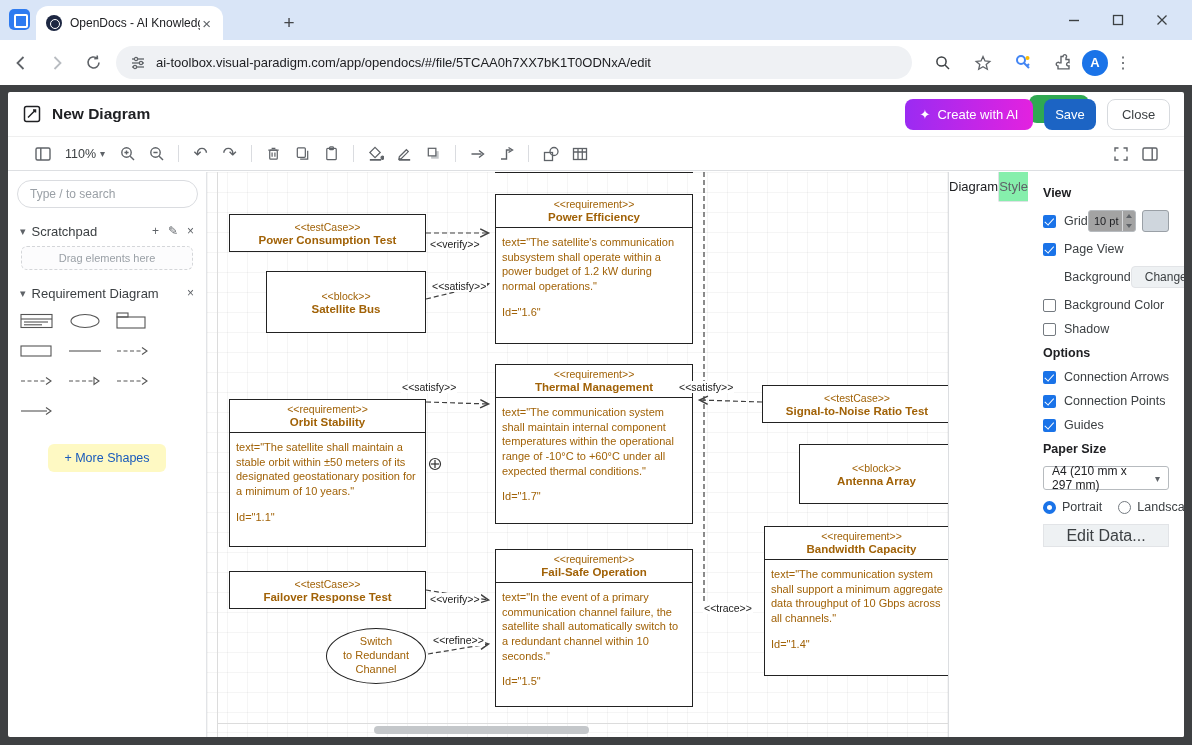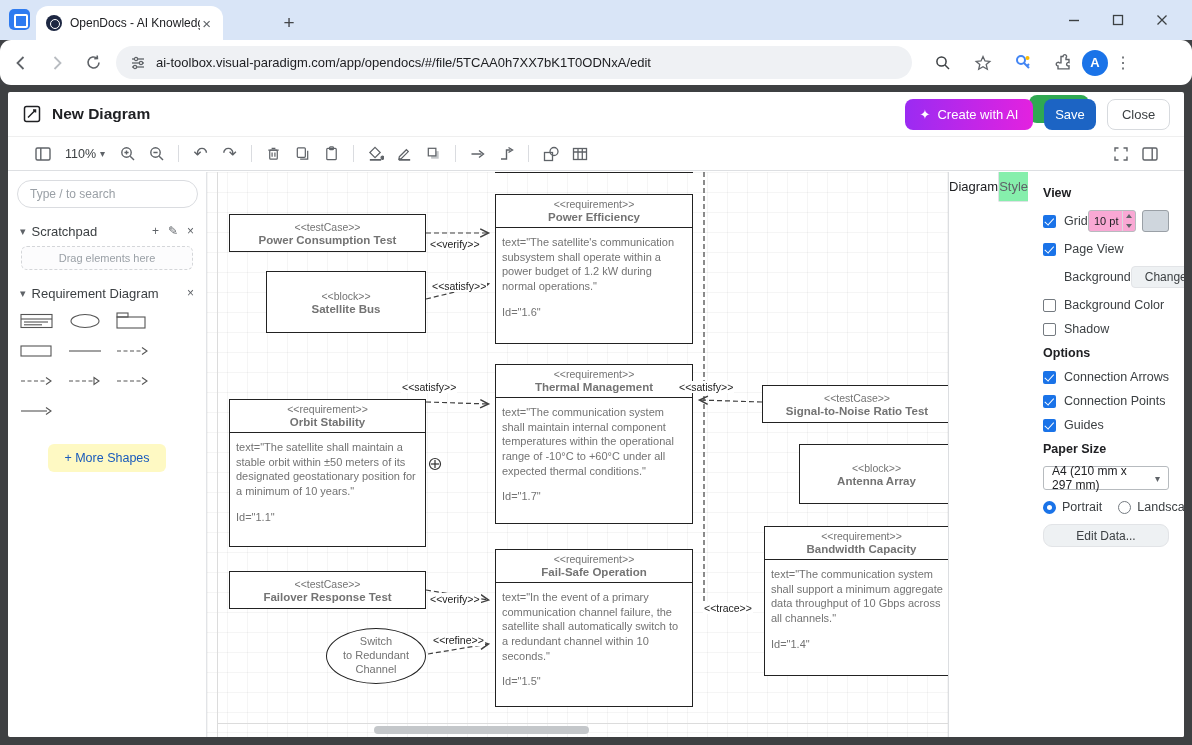--- a/index.html
+++ b/index.html
@@ -12,21 +12,21 @@
   .win-icon::after { content:""; position:absolute; left:5px; top:5px; width:10px; height:10px; border:2px solid #fff; border-radius:2px; }
   .tab { position:absolute; left:36px; top:6px; width:187px; height:34px; background:#fff; border-radius:12px 12px 0 0; display:flex; align-items:center; padding:0 10px; }
   .favicon { width:16px; height:16px; border-radius:50%; background:#1d2742; position:relative; flex:none; }
   .favicon::after { content:""; position:absolute; left:4px; top:4px; width:8px; height:8px; border:1.5px solid #fff; border-radius:50%; }
   .tab-title { font-size:12px; color:#202124; margin-left:8px; white-space:nowrap; overflow:hidden; flex:1; }
   .tab-close { color:#5f6368; font-size:15px; line-height:15px; padding:0 2px; cursor:pointer; }
   .newtab { position:absolute; left:276px; top:10px; width:26px; height:26px; color:#44464a; font-size:19px; display:flex; align-items:center; justify-content:center; border-radius:50%; }
   .win-controls { position:absolute; right:8px; top:0; height:40px; display:flex; align-items:center; }
   .win-btn { width:44px; height:40px; display:flex; align-items:center; justify-content:center; }
 
-  .urlrow { position:absolute; left:0; top:40px; width:100%; height:45px; background:#ffffff; display:flex; align-items:center;border-radius:11px; }
+  .urlrow { position:absolute; left:0; top:40px; width:100%; height:45px; background:#ffffff; display:flex; align-items:center; }
   .nav-ic { width:30px; height:30px; display:flex; align-items:center; justify-content:center; margin-left:6px; }
   .addressbar { margin-left:8px; width:796px; height:33px; background:#eff1f4; border-radius:17px; display:flex; align-items:center; padding:0 14px; }
   .url-text { font-size:13px; color:#202124; margin-left:10px; white-space:nowrap; overflow:hidden; }
   .right-ics { display:flex; align-items:center; margin-left:10px; gap:4px; }
   .avatar { width:26px; height:26px; border-radius:50%; background:#1a73e8; color:#fff; font-size:13px; font-weight:bold; display:flex; align-items:center; justify-content:center; }
   .kebab { color:#5f6368; font-size:16px; width:22px; text-align:center; }
 
   
   .frame { position:absolute; left:0; top:85px; width:1192px; height:660px; background:#3e4042; padding:7px 8px 8px 8px; }
   .app { width:100%; height:100%; background:#fff; position:relative; border-radius:2px; overflow:hidden; }
@@ -61,21 +61,21 @@
   .pal-item { width:36px; height:18px; display:flex; align-items:center; }
   .more-shapes { margin:24px auto 0; display:flex; align-items:center; justify-content:center; width:118px; height:28px; background:#fef9c3; color:#185abc; font-size:12.5px; border-radius:6px; cursor:pointer; }
 
   
   .canvas { flex:1; position:relative; overflow:hidden; background-color:#fff;
     background-image:linear-gradient(rgba(0,0,0,0.04) 1px, transparent 1px),linear-gradient(90deg, rgba(0,0,0,0.04) 1px, transparent 1px);
     background-size:20px 20px; }
   .page-line-v { position:absolute; left:10px; top:0; bottom:0; width:1px; background:#dcdcdc; }
   .page-line-h { position:absolute; left:10px; right:0; top:551px; height:1px; background:#dcdcdc; }
   .connectors { position:absolute; left:0; top:0; }
-  .node { position:absolute; border:1.4px solid #222; background:#fff; color:#737373; }
+  .node { position:absolute; border:1.4px solid #222; background:#fff; color:#a16207; }
   .node .nhead { padding:3px 2px 4px; text-align:center; }
   .stereo { font-size:10.5px; }
   .nname { font-size:11.5px; font-weight:bold; margin-top:1px; }
   .cbox { display:flex; flex-direction:column; justify-content:center; text-align:center; }
   .req .nbody { border-top:1.4px solid #222; padding:7px 6px; font-size:11px; line-height:1.33; text-align:left; }
   .nid { margin-top:11px; }
   .ell { border-radius:50%; display:flex; align-items:center; justify-content:center; text-align:center; font-size:11px; line-height:1.25; padding:0 13px; }
   .elabel { position:absolute; font-size:10.5px; color:#1c1c1c; background:#fff; padding:0 1px; white-space:nowrap; }
   .hscroll { position:absolute; left:167px; bottom:3px; width:215px; height:8px; background:#c4c7ca; border-radius:4px; }
 
@@ -89,30 +89,30 @@
   .rp-row { display:flex; align-items:center; margin-bottom:10px; font-size:12.5px; color:#3c4043; }
   .rp-row .lbl { margin-left:8px; }
   .rp-row .lbl-noind { margin-left:21px; }
   .cb { width:13px; height:13px; border-radius:2px; flex:none; position:relative; }
   .cb.on { background:#1a73e8; }
   .cb.on::after { content:""; position:absolute; left:4.2px; top:1.2px; width:3.5px; height:7.5px; border:solid #fff; border-width:0 1.8px 1.8px 0; transform:rotate(42deg); }
   .cb.off { border:1.5px solid #747a80; background:#fff; }
   .radio { width:13px; height:13px; border-radius:50%; flex:none; }
   .radio.on { border:4px solid #1a73e8; }
   .radio.off { border:1.5px solid #747a80; }
-  .numinput { margin-left:auto; width:48px; height:22px; border:1px solid #b7bbbf; border-radius:3px; display:flex; overflow:hidden; background:#f9a8d4; }
+  .numinput { margin-left:auto; width:48px; height:22px; border:1px solid #b7bbbf; border-radius:3px; display:flex; overflow:hidden; background:#a3a3a3; }
   .numinput .val { flex:1; font-size:11px; color:#202124; display:flex; align-items:center; padding-left:5px; }
   .spin { width:13px; border-left:1px solid #d8dadd; display:flex; flex-direction:column; }
   .spin i { flex:1; position:relative; }
   .spin .up::after { content:""; position:absolute; left:3px; top:3px; border-left:3px solid transparent; border-right:3px solid transparent; border-bottom:4px solid #5f6368; }
   .spin .dn::after { content:""; position:absolute; left:3px; bottom:3px; border-left:3px solid transparent; border-right:3px solid transparent; border-top:4px solid #5f6368; }
   .swatch { width:27px; height:22px; margin-left:6px; border:1px solid #9aa0a6; border-radius:3px; background:#cfd6dd; }
   .change-btn { margin-left:auto; height:22px; padding:0 13px; background:#eef1f3; border:1px solid #e2e4e7; border-radius:4px; font-size:12px; color:#3c4043; display:flex; align-items:center; }
   .pselect { width:100%; height:24px; border:1px solid #b7bbbf; border-radius:3px; display:flex; align-items:center; justify-content:space-between; padding:0 8px; font-size:12px; color:#202124; margin-bottom:10px;gap:24px; }
-  .rp-btn { width:100%; height:23px; background:#eef1f3; border:1px solid #e2e4e7; border-radius:9px; font-size:12px; color:#3c4043; display:flex; align-items:center; justify-content:center; margin-bottom:8px; cursor:pointer; }
+  .rp-btn { width:100%; height:23px; background:#eef1f3; border:1px solid #e2e4e7; border-radius:0; font-size:16px; color:#3c4043; display:flex; align-items:center; justify-content:center; margin-bottom:8px; cursor:pointer; }
   .radios { gap:0; }
   .radios .lbl { margin-left:6px; margin-right:16px;text-align:right; }
 
   svg.ic { display:block; }
 </style>
 </head>
 <body>
 
 <div class="screen">
 

